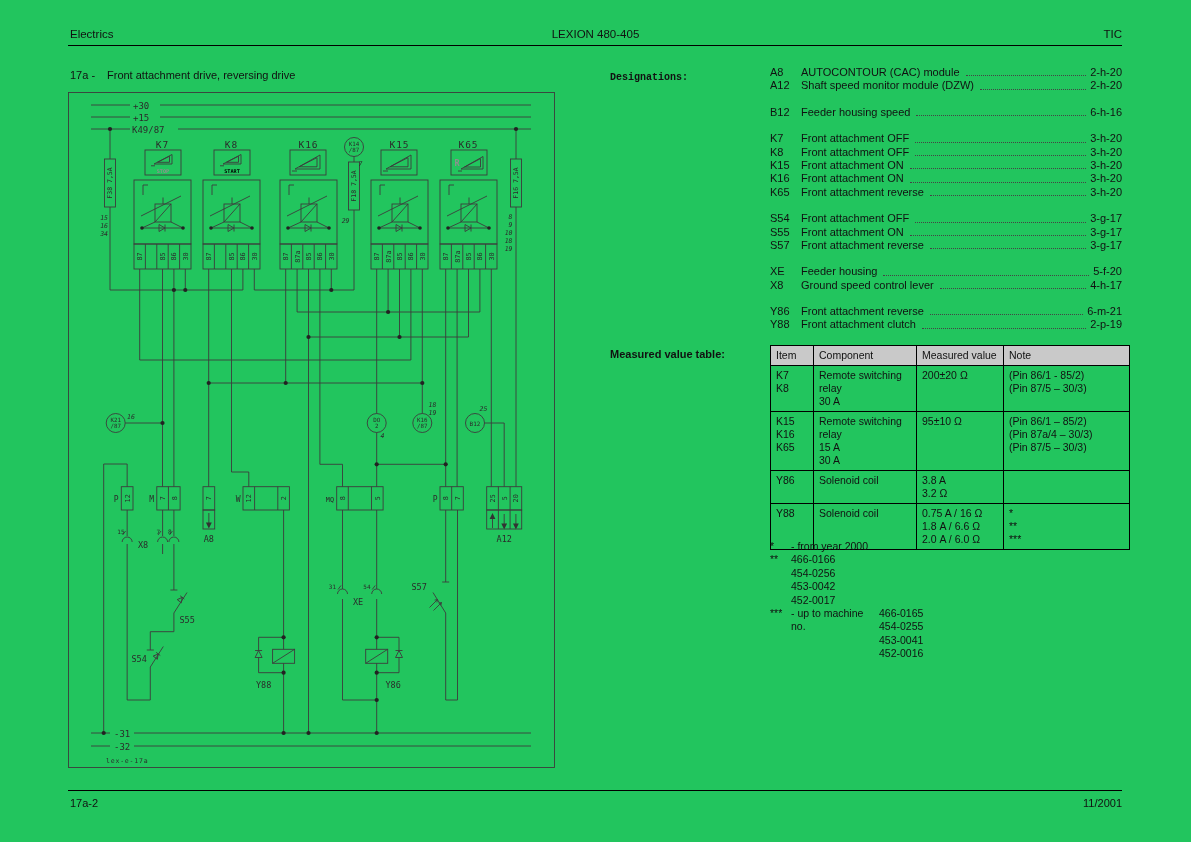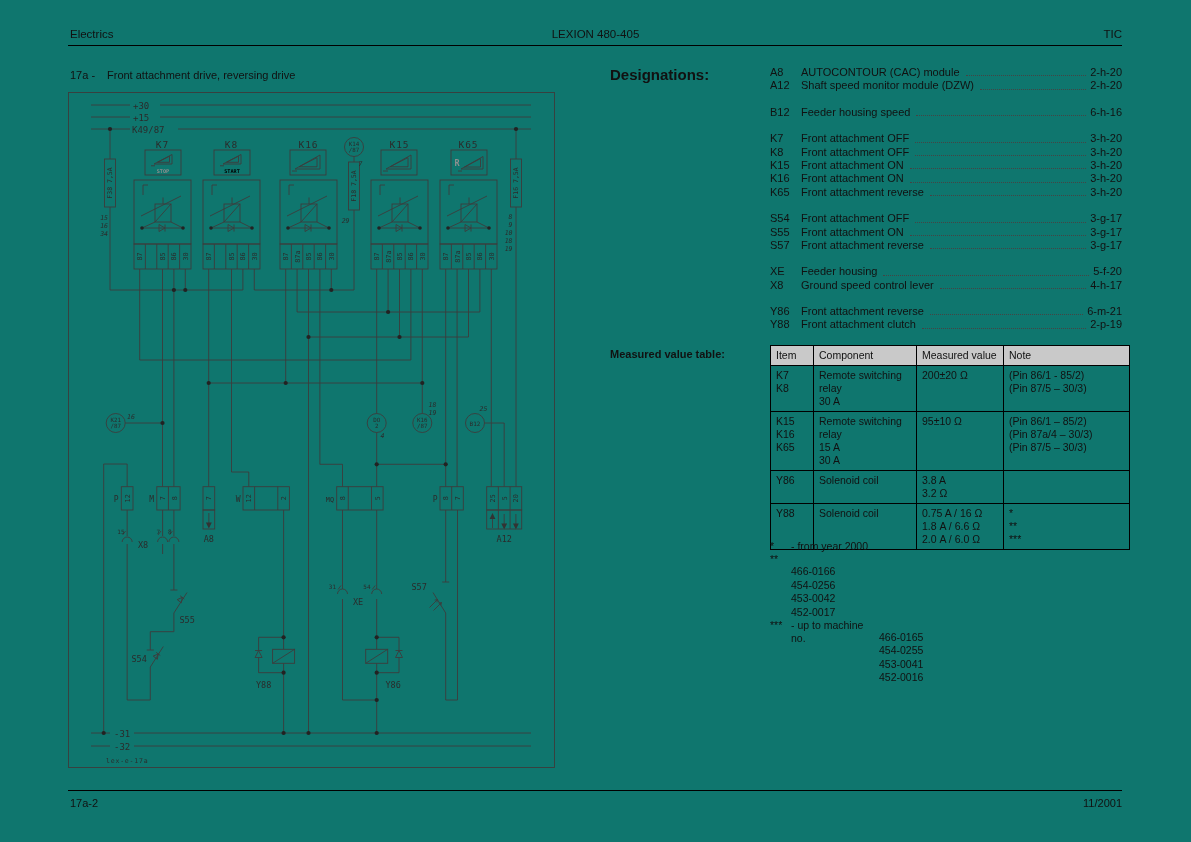--- a/index.html
+++ b/index.html
@@ -1,46 +1,46 @@
 <!DOCTYPE html>
 <html><head>
 <meta charset="utf-8">
 <style>
   html,body{margin:0;padding:0;background:#fff;}
-  #page{position:relative;width:1191px;height:842px;background:#0f766e;
+  #page{position:relative;width:1191px;height:842px;background:#22c55e;
         font-family:"Liberation Sans",sans-serif;color:#111;overflow:hidden;}
   .hdr-txt{position:absolute;top:28px;font-size:11.5px;}
   #hdr-left{left:70px;}
   #hdr-center{left:0;width:1191px;text-align:center;}
   #hdr-right{right:69px;text-align:center;}
   #hdr-rule{position:absolute;left:68px;right:69px;top:45px;border-top:1.3px solid #000;}
   #caption{position:absolute;left:70px;top:69px;font-size:11px;}
   #caption .cap-num{display:inline-block;width:37px;}
   
-  #desig-heading{position:absolute;left:610px;top:66px;font-size:15px;font-weight:bold;}
+  #desig-heading{position:absolute;left:610px;top:72px;font-size:10px;font-weight:bold;font-family:Liberation Mono, monospace;}
   #desig-list{position:absolute;left:770px;top:66px;width:352px;font-size:11px;}
   .dgroup{margin-bottom:13px;}
   .drow{display:flex;align-items:flex-end;height:13.4px;line-height:13.4px;}
   .dcode{width:31px;flex:none;}
   .dlabel{flex:none;white-space:nowrap;margin-top:8px;}
   .dleader{flex:1;border-bottom:1.6px dotted #444;margin:0 4px 3px 6px;min-width:12px;}
   .dref{flex:none;}
   
   #mv-heading{position:absolute;left:610px;top:348px;font-size:11px;font-weight:bold;}
   #mv-table{position:absolute;left:770px;top:345px;border-collapse:collapse;font-size:10.5px;}
   #mv-table th,#mv-table td{border:1px solid #000;padding:3px 5px;vertical-align:top;
      white-space:pre-line;line-height:13px;text-align:left;}
   #mv-table th{background:#c9c9c9;font-weight:normal;}
   .col-item{width:32px;}.col-comp{width:92px;}.col-val{width:76px;}.col-note{width:115px;}
   
   #footnotes{position:absolute;left:770px;top:540px;font-size:10.5px;line-height:13.4px;}
   .fnrow{display:flex;}
   .fnmark{width:21px;flex:none;}
   .fntext{width:88px;flex:none;}
-  .fnnums{white-space:pre-line;margin-top:12px;}
+  .fnnums{white-space:pre-line;}
   
   #ftr-rule{position:absolute;left:68px;right:69px;top:790px;border-top:1.3px solid #000;}
   .ftr-txt{position:absolute;top:797px;font-size:11px;}
   #ftr-left{left:70px;}
   #ftr-right{right:69px;text-align:right;}
   
   #diagram{position:absolute;left:68px;top:92px;width:487px;height:676px;}
   #diagram svg{display:block;}
   .wire{stroke:#3c3c3c;stroke-width:0.9;fill:none;}
   .bx{stroke:#3c3c3c;stroke-width:0.9;fill:none;}

